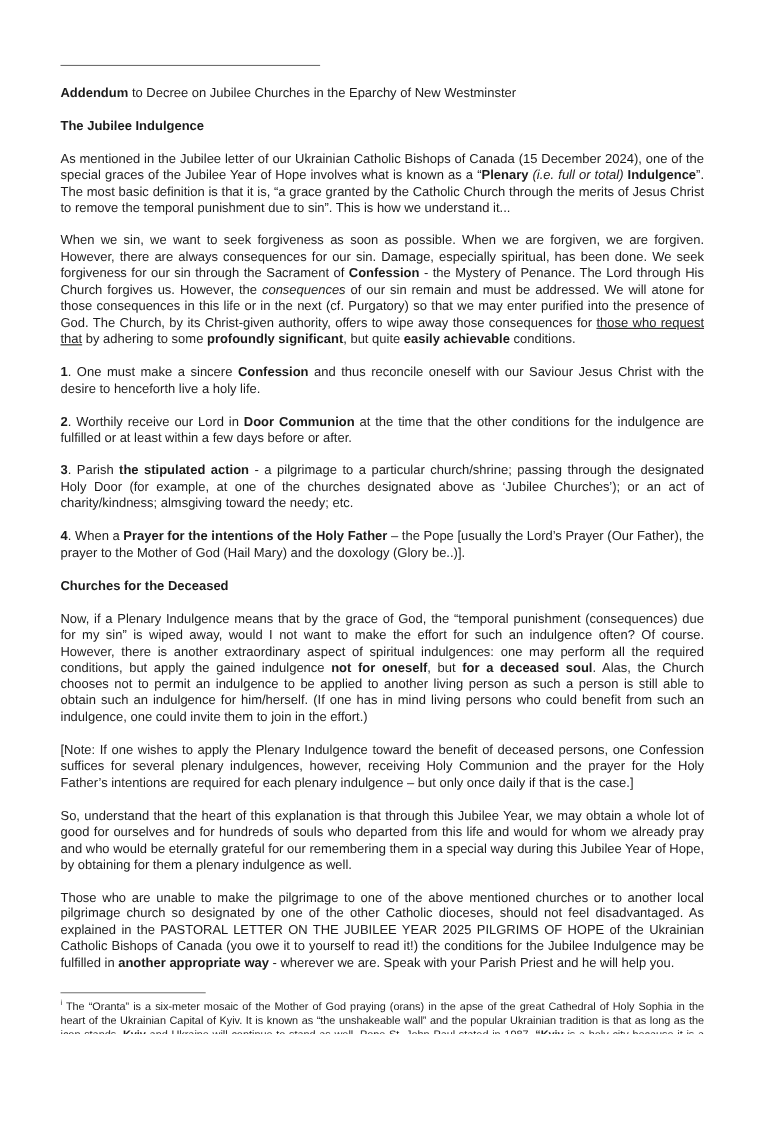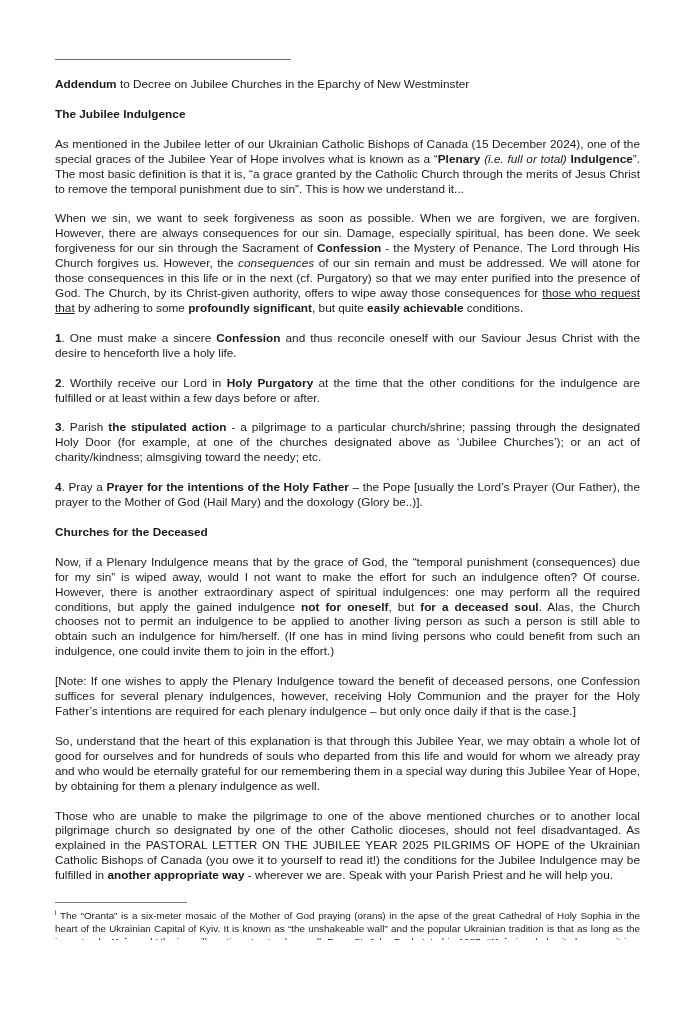--- a/index.html
+++ b/index.html
@@ -60,23 +60,23 @@
 <body>
 
 <div class="page">
   <div>
       <div class="top-rule"></div>
       <p class="paragraph"><span class="b">Addendum</span><span> to Decree on Jubilee Churches in the Eparchy of New Westminster</span></p>
       <p class="heading"><span class="b">The Jubilee Indulgence</span></p>
       <p class="paragraph"><span>As mentioned in the Jubilee letter of our Ukrainian Catholic Bishops of Canada (15 December 2024), one of the special graces of the Jubilee Year of Hope involves what is known as a “</span><span class="b">Plenary</span><span> </span><span class="i">(i.e. full or total)</span><span> </span><span class="b">Indulgence</span><span>”. The most basic definition is that it is, “a grace granted by the Catholic Church through the merits of Jesus Christ to remove the temporal punishment due to sin”. This is how we understand it...</span></p>
       <p class="paragraph"><span>When we sin, we want to seek forgiveness as soon as possible. When we are forgiven, we are forgiven. However, there are always consequences for our sin. Damage, especially spiritual, has been done. We seek forgiveness for our sin through the Sacrament of </span><span class="b">Confession</span><span> - the Mystery of Penance. The Lord through His Church forgives us. However, the </span><span class="i">consequences</span><span> of our sin remain and must be addressed. We will atone for those consequences in this life or in the next (cf. Purgatory) so that we may enter purified into the presence of God. The Church, by its Christ-given authority, offers to wipe away those consequences for </span><span class="u">those who request that</span><span> by adhering to some </span><span class="b">profoundly significant</span><span>, but quite </span><span class="b">easily achievable</span><span> conditions.</span></p>
       <p class="paragraph"><span class="b">1</span><span>. One must make a sincere </span><span class="b">Confession</span><span> and thus reconcile oneself with our Saviour Jesus Christ with the desire to henceforth live a holy life.</span></p>
-      <p class="paragraph"><span class="b">2</span><span>. Worthily receive our Lord in </span><span class="b">Holy Purgatory</span><span> at the time that the other conditions for the indulgence are fulfilled or at least within a few days before or after.</span></p>
+      <p class="paragraph"><span class="b">2</span><span>. Worthily receive our Lord in </span><span class="b">Door Communion</span><span> at the time that the other conditions for the indulgence are fulfilled or at least within a few days before or after.</span></p>
       <p class="paragraph"><span class="b">3</span><span>. Parish </span><span class="b">the stipulated action</span><span> - a pilgrimage to a particular church/shrine; passing through the designated Holy Door (for example, at one of the churches designated above as ‘Jubilee Churches’); or an act of charity/kindness; almsgiving toward the needy; etc.</span></p>
-      <p class="paragraph"><span class="b">4</span><span>. Pray a </span><span class="b">Prayer for the intentions of the Holy Father</span><span> – the Pope [usually the Lord’s Prayer (Our Father), the prayer to the Mother of God (Hail Mary) and the doxology (Glory be..)].</span></p>
+      <p class="paragraph"><span class="b">4</span><span>. When a </span><span class="b">Prayer for the intentions of the Holy Father</span><span> – the Pope [usually the Lord’s Prayer (Our Father), the prayer to the Mother of God (Hail Mary) and the doxology (Glory be..)].</span></p>
       <p class="heading"><span class="b">Churches for the Deceased</span></p>
       <p class="paragraph"><span>Now, if a Plenary Indulgence means that by the grace of God, the “temporal punishment (consequences) due for my sin” is wiped away, would I not want to make the effort for such an indulgence often? Of course. However, there is another extraordinary aspect of spiritual indulgences:  one may perform all the required conditions, but apply the gained indulgence </span><span class="b">not for oneself</span><span>, but </span><span class="b">for a deceased soul</span><span>. Alas, the Church chooses not to permit an indulgence to be applied to another living person as such a person is still able to obtain such an indulgence for him/herself. (If one has in mind living persons who could benefit from such an indulgence, one could invite them to join in the effort.)</span></p>
       <p class="paragraph"><span>[Note: If one wishes to apply the Plenary Indulgence toward the benefit of deceased persons, one Confession suffices for several plenary indulgences, however, receiving Holy Communion and the prayer for the Holy Father’s intentions are required for each plenary indulgence – but only once daily if that is the case.]</span></p>
       <p class="paragraph"><span>So, understand that the heart of this explanation is that through this Jubilee Year, we may obtain a whole lot of good for ourselves and for hundreds of souls who departed from this life and would for whom we already pray and who would be eternally grateful for our remembering them in a special way during this Jubilee Year of Hope, by obtaining for them a plenary indulgence as well.</span></p>
       <p class="paragraph"><span>Those who are unable to make the pilgrimage to one of the above mentioned churches or to another local pilgrimage church so designated by one of the other Catholic dioceses, should not feel disadvantaged. As explained in the PASTORAL LETTER ON THE JUBILEE YEAR 2025 PILGRIMS OF HOPE of the Ukrainian Catholic Bishops of Canada (you owe it to yourself to read it!) the conditions for the Jubilee Indulgence may be fulfilled in </span><span class="b">another appropriate way</span><span> - wherever we are. Speak with your Parish Priest and he will help you.</span></p>
       <div class="fn-rule"></div>
       <p class="footnote"><sup class="sup">i</sup><span> The “Oranta” is a six-meter mosaic of the Mother of God praying (orans) in the apse of the great Cathedral of Holy Sophia in the heart of the Ukrainian Capital of Kyiv.  It is known as “the unshakeable wall” and the popular Ukrainian tradition is that as long as the icon stands, </span><span class="b">Kyiv</span><span> and Ukraine will continue to stand as well. Pope St. John Paul stated in 1987, </span><span class="b">“Kyiv</span><span> is a holy city because it is a Marian city ‘par excellence,’”.</span></p>
     </div>
 </div>
 

